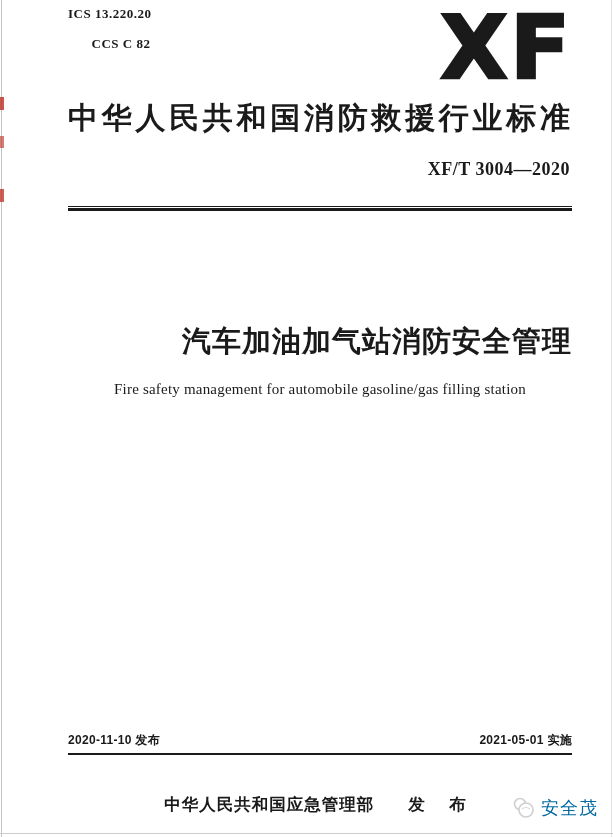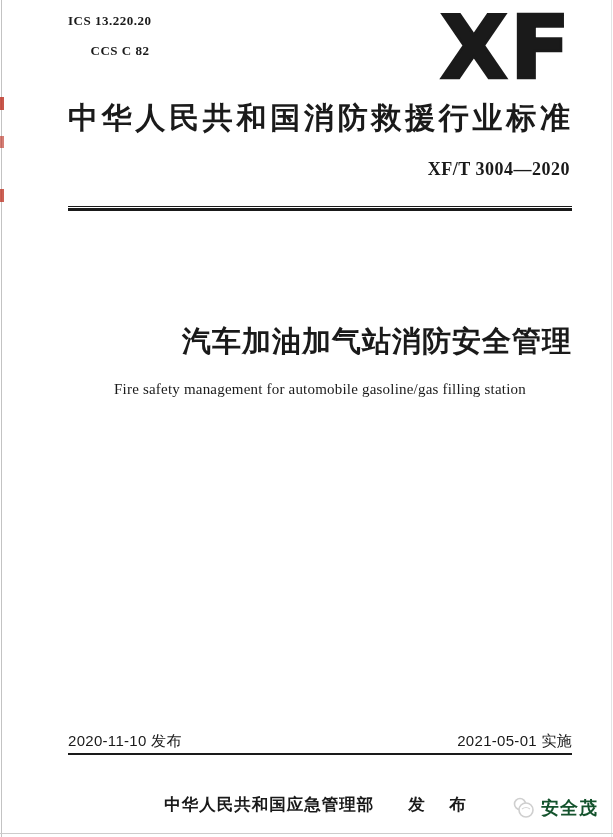--- a/index.html
+++ b/index.html
@@ -16,24 +16,24 @@
   .edge-right{position:absolute;right:1px;top:0;width:1px;height:837px;background:#e3e3e3;}
   .edge-bottom{position:absolute;left:0;top:833px;width:613px;height:1px;background:#cccccc;}
   .speck{position:absolute;left:0;width:4px;background:#c0392b;}
   .speck.s1{top:97px;height:13px;opacity:.85;}
   .speck.s2{top:136px;height:12px;opacity:.65;}
   .speck.s3{top:189px;height:13px;opacity:.8;}
 
   .content{position:absolute;left:68px;top:0;width:504px;height:837px;}
 
   .ics{
-    position:absolute;left:0;top:13px;
+    position:absolute;left:0;top:6px;
     font-family:"Liberation Serif", serif;
     font-weight:bold;font-size:13px;line-height:15px;
-    letter-spacing:.5px;white-space:pre;
+    letter-spacing:.5px;white-space:pre;text-align:center;
   }
   .logo{
     position:absolute;top:4px;right:0;
     font-family:"DejaVu Sans", sans-serif;
     font-weight:900;font-size:88px;line-height:1;
     letter-spacing:2px;
     -webkit-text-stroke:2.5px #1a1a1a;
     color:#1a1a1a;
   }
   .org-title{
@@ -61,39 +61,39 @@
     position:absolute;left:0;top:381px;width:504px;
     text-align:center;
     font-family:"Liberation Serif", serif;
     font-weight:normal;font-size:15px;letter-spacing:.2px;
     white-space:nowrap;
   }
 
   .dates{
     position:absolute;left:0;top:732px;width:504px;
     display:flex;justify-content:space-between;
-    font-size:15px;font-weight:400;letter-spacing:.3px;
+    font-size:12px;font-weight:700;letter-spacing:.3px;
   }
   .rule-bottom{position:absolute;left:0;top:753px;width:504px;height:1.6px;background:#1a1a1a;}
 
   .publisher-row{
     position:absolute;left:0;top:794px;width:504px;
     text-align:center;font-size:16.5px;font-weight:bold;
     letter-spacing:1px;white-space:nowrap;
   }
   .publisher-row .gap-label{margin-left:34px;letter-spacing:10px;}
 
   .watermark{
     position:absolute;left:511px;top:796px;
     display:flex;align-items:center;gap:4px;
     color:#c6c6c6;
   }
   .watermark .wm-text{
-    font-size:18px;font-weight:bold;letter-spacing:1px;
-    color:#14532d;white-space:nowrap;
+    font-size:18px;font-weight:normal;letter-spacing:1px;
+    color:#0369a1;white-space:nowrap;
   }
   .watermark svg{display:block;}
 </style>
 </head>
 <body>
 
 <div class="page">
 
   <div class="edge-left"></div>
   <div class="edge-right"></div>

